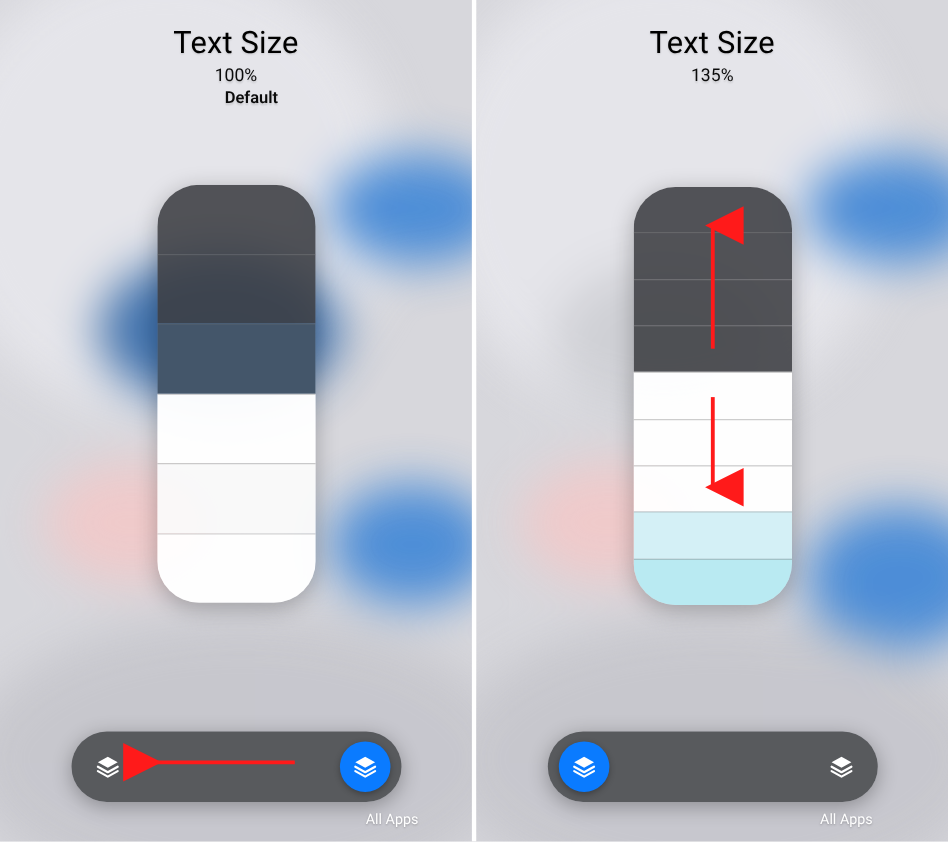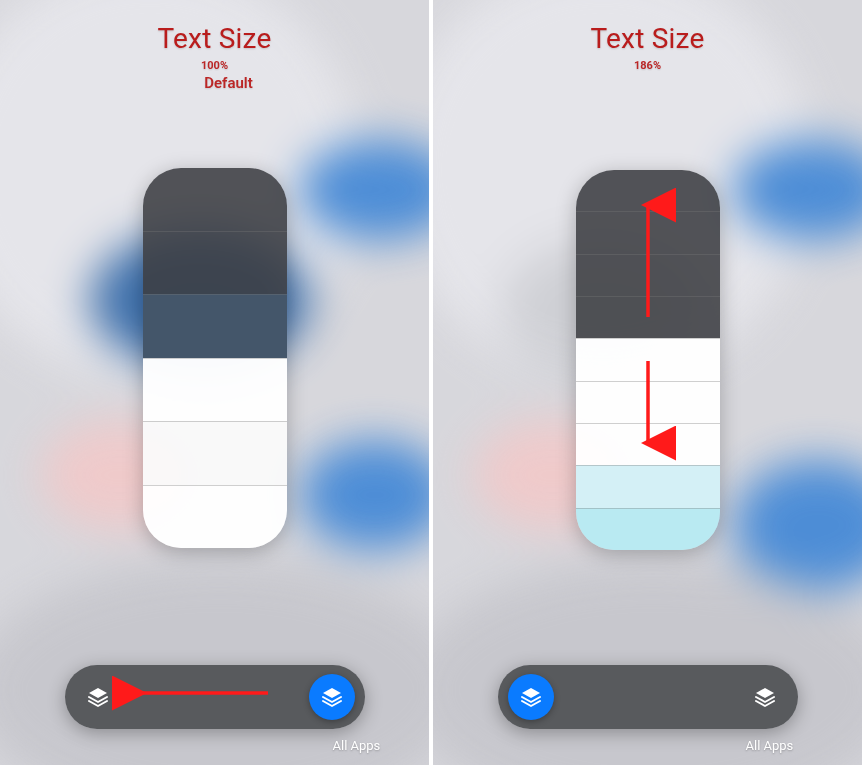--- a/index.html
+++ b/index.html
@@ -3,23 +3,23 @@
 <meta charset="utf-8">
 <style>
   html,body{margin:0;padding:0;width:862px;height:765px;overflow:hidden;font-family:-apple-system,BlinkMacSystemFont,"Segoe UI",Roboto,Helvetica,Arial,sans-serif;}
   .stage{position:relative;width:862px;height:765px;background:#d7d7dc;}
   .panel{position:absolute;top:0;height:765px;overflow:hidden;}
   .panel.left{left:0;width:429px;}
   .panel.right{left:433px;width:429px;}
   .divider{position:absolute;top:0;left:429px;width:4px;height:765px;background:#ffffff;}
   .bg{position:absolute;inset:0;filter:blur(22px);opacity:.9;}
   .blob{position:absolute;border-radius:50%;}
-  .header{position:absolute;top:22px;left:0;width:100%;text-align:center;color:#b91c1c;text-shadow:0 1px 2px rgba(0,0,0,.15);}
+  .header{position:absolute;top:22px;left:0;width:100%;text-align:center;color:#000000;text-shadow:0 1px 2px rgba(0,0,0,.15);}
   .title{font-size:28px;font-weight:400;letter-spacing:.2px;}
-  .pct{font-size:11px;font-weight:700;margin-top:4px;opacity:.95;}
+  .pct{font-size:16px;font-weight:400;margin-top:4px;opacity:.95;}
   .sub{font-size:15px;font-weight:600;margin-top:2px;opacity:.95;margin-left:28px;}
   .slider{position:absolute;left:50%;transform:translateX(-50%);border-radius:38px;overflow:hidden;box-shadow:0 4px 20px rgba(0,0,0,.25),inset 0 0 0 1px rgba(255,255,255,.06);}
   .panel.left .slider{top:168px;width:144px;height:380px;}
   .panel.right .slider{top:170px;width:144px;height:380px;}
   .track{position:absolute;inset:0;display:flex;flex-direction:column;}
   .seg{flex:1 1 0;border-top:1px solid rgba(120,120,120,.35);}
   .seg:first-child{border-top:none;}
   .seg.dark{background:rgba(60,62,66,.88);}
   .seg.darkblue{background:#44566a;}
   .seg.light{background:rgba(255,255,255,.96);}
@@ -111,21 +111,21 @@
       <div class="blob" style="width:420px;height:420px;left:-40px;top:-40px;background:#e7e7ec;"></div>
       <div class="blob" style="width:160px;height:100px;left:300px;top:140px;background:#3f86d6;"></div>
       <div class="blob" style="width:200px;height:140px;left:70px;top:240px;background:#cfd0d5;"></div>
       <div class="blob" style="width:160px;height:110px;left:40px;top:420px;background:#f2c9c9;"></div>
       <div class="blob" style="width:170px;height:130px;left:300px;top:460px;background:#3f86d6;"></div>
       <div class="blob" style="width:500px;height:260px;left:-30px;top:560px;background:#c6c6cc;"></div>
     </div>
 
     <div class="header">
       <div class="title">Text Size</div>
-      <div class="pct">186%</div>
+      <div class="pct">135%</div>
     </div>
 
     <div class="slider">
       <div class="track">
         <div class="seg dark"></div>
         <div class="seg dark"></div>
         <div class="seg dark"></div>
         <div class="seg dark"></div>
         <div class="seg light"></div>
         <div class="seg light"></div>

